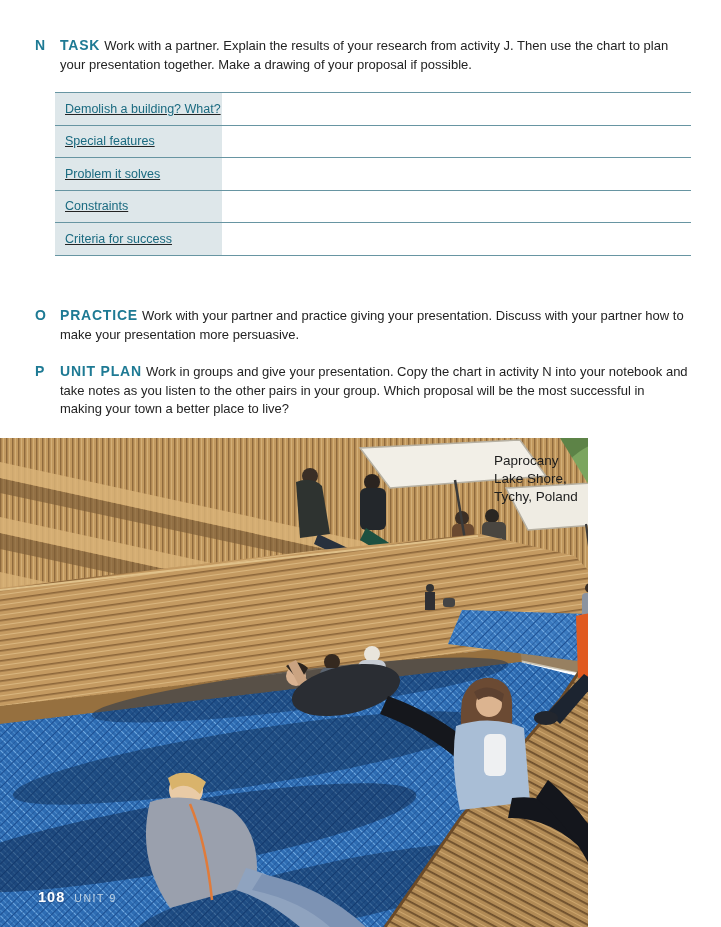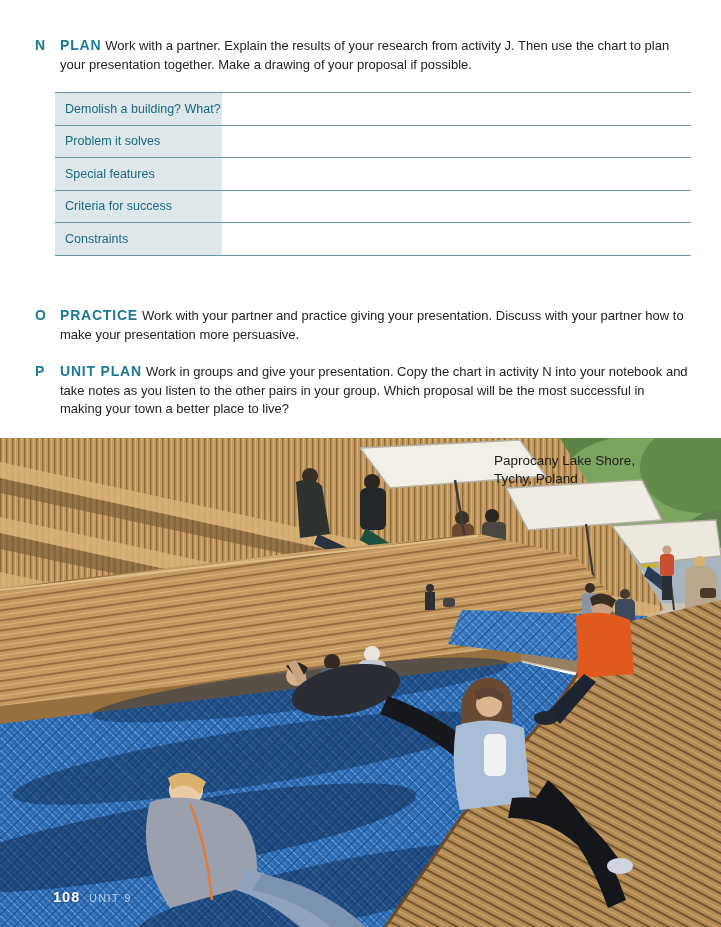--- a/index.html
+++ b/index.html
@@ -21,80 +21,80 @@
   .activity-text { font-size: 13px; line-height: 18.5px; color: #232323; }
   .activity-title {
     font-weight: bold; font-size: 14px; color: #1e7a94;
     letter-spacing: 0.8px; margin-right: 4px;
   }
   table.plan-table {
     position: absolute; left: 55px; top: 92px; width: 636px;
     border-collapse: collapse;
   }
   table.plan-table tr { height: 32.5px; }
-  table.plan-table tr { border-top: 1.5px solid #6795a2; }
+  table.plan-table tr { border-top: 1.5px solid #6795a2; text-decoration: underline; }
   table.plan-table tr:last-child { border-bottom: 1.5px solid #6795a2; }
   td.label-cell {
     width: 167px; background: #dee7ea;
     color: #1a6a80; font-size: 12.5px;
     padding-left: 10px;
   }
   td.value-cell { background: #ffffff; }
   .photo {
-    position: absolute; left: 0; top: 438px; width: 721px; height: 489px;
+    position: absolute; left: 0; top: 438px; width: 588px; height: 489px;
     overflow: hidden;
   }
   .photo svg { display: block; }
   .photo-caption {
     position: absolute; left: 494px; top: 14px;
     font-size: 13.5px; line-height: 18px; color: #1c1c1c;
   }
   .page-footer {
     position: absolute; left: 38px; top: 451px;
-    display: flex; align-items: baseline; margin-left: 15px;
+    display: flex; align-items: baseline;
   }
   .page-num {
     font-size: 14.5px; font-weight: bold; color: #ffffff; letter-spacing: 1px;
     text-shadow: 0 0 3px rgba(0,0,40,.45);
   }
   .unit-label {
     font-size: 10.5px; color: rgba(223,232,238,0.8); letter-spacing: 1.6px;
     margin-left: 9px;
   }
 </style>
 </head>
 <body>
 
 <div class="activity" style="top:36px">
   <div class="activity-row">
     <span class="activity-letter">N</span>
-    <span class="activity-text"><span class="activity-title">PLAN</span><span>Work with a partner. Explain the results of your research from activity J. Then use the chart to plan your presentation together. Make a drawing of your proposal if possible.</span></span>
+    <span class="activity-text"><span class="activity-title">TASK</span><span>Work with a partner. Explain the results of your research from activity J. Then use the chart to plan your presentation together. Make a drawing of your proposal if possible.</span></span>
   </div>
 </div>
 
 <table class="plan-table">
   <tbody>
       <tr>
     <td class="label-cell">Demolish a building? What?</td>
     <td class="value-cell"></td>
   </tr>
   <tr>
+    <td class="label-cell">Special features</td>
+    <td class="value-cell"></td>
+  </tr>
+  <tr>
     <td class="label-cell">Problem it solves</td>
     <td class="value-cell"></td>
   </tr>
   <tr>
-    <td class="label-cell">Special features</td>
+    <td class="label-cell">Constraints</td>
     <td class="value-cell"></td>
   </tr>
   <tr>
     <td class="label-cell">Criteria for success</td>
-    <td class="value-cell"></td>
-  </tr>
-  <tr>
-    <td class="label-cell">Constraints</td>
     <td class="value-cell"></td>
   </tr>
 </tbody>
   </table>
 
 <div class="activity" style="top:306px">
   <div class="activity-row">
     <span class="activity-letter">O</span>
     <span class="activity-text"><span class="activity-title">PRACTICE</span><span>Work with your partner and practice giving your presentation. Discuss with your partner how to make your presentation more persuasive.</span></span>
   </div>

